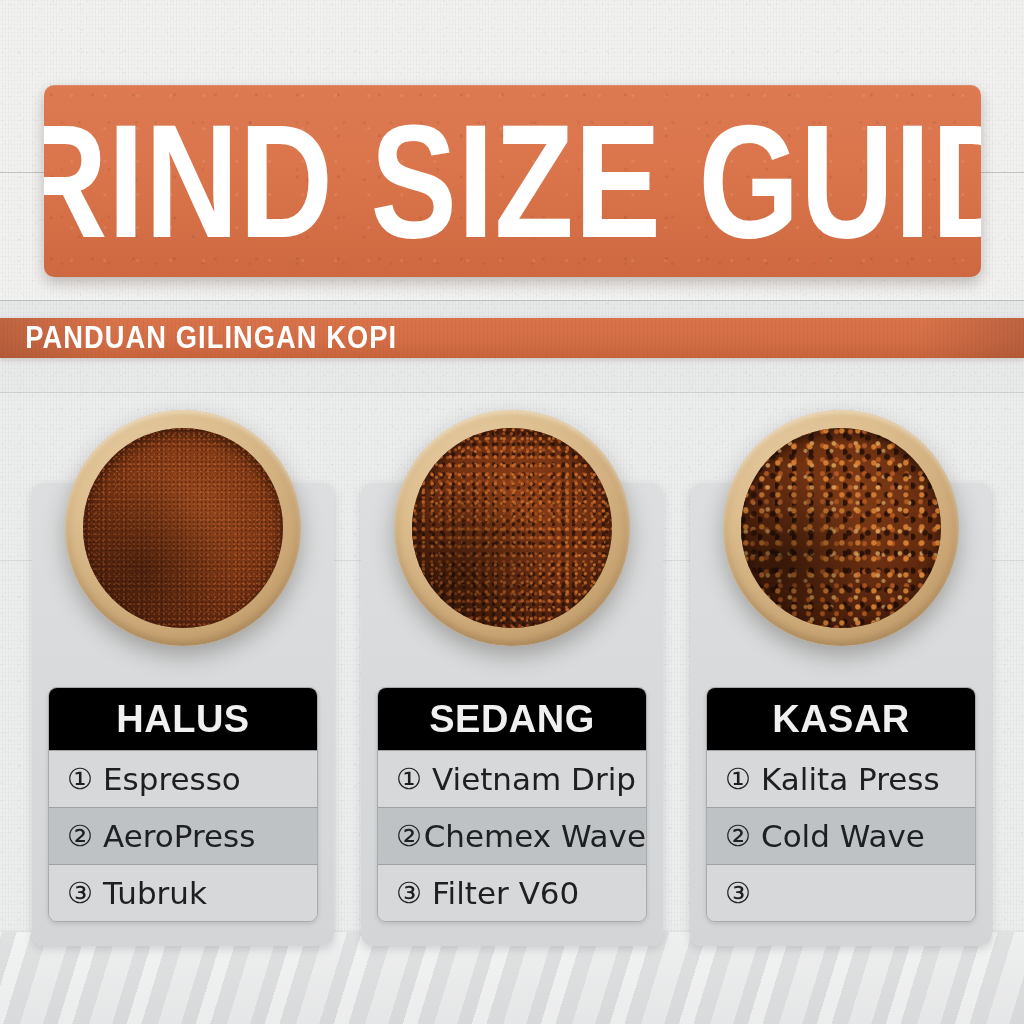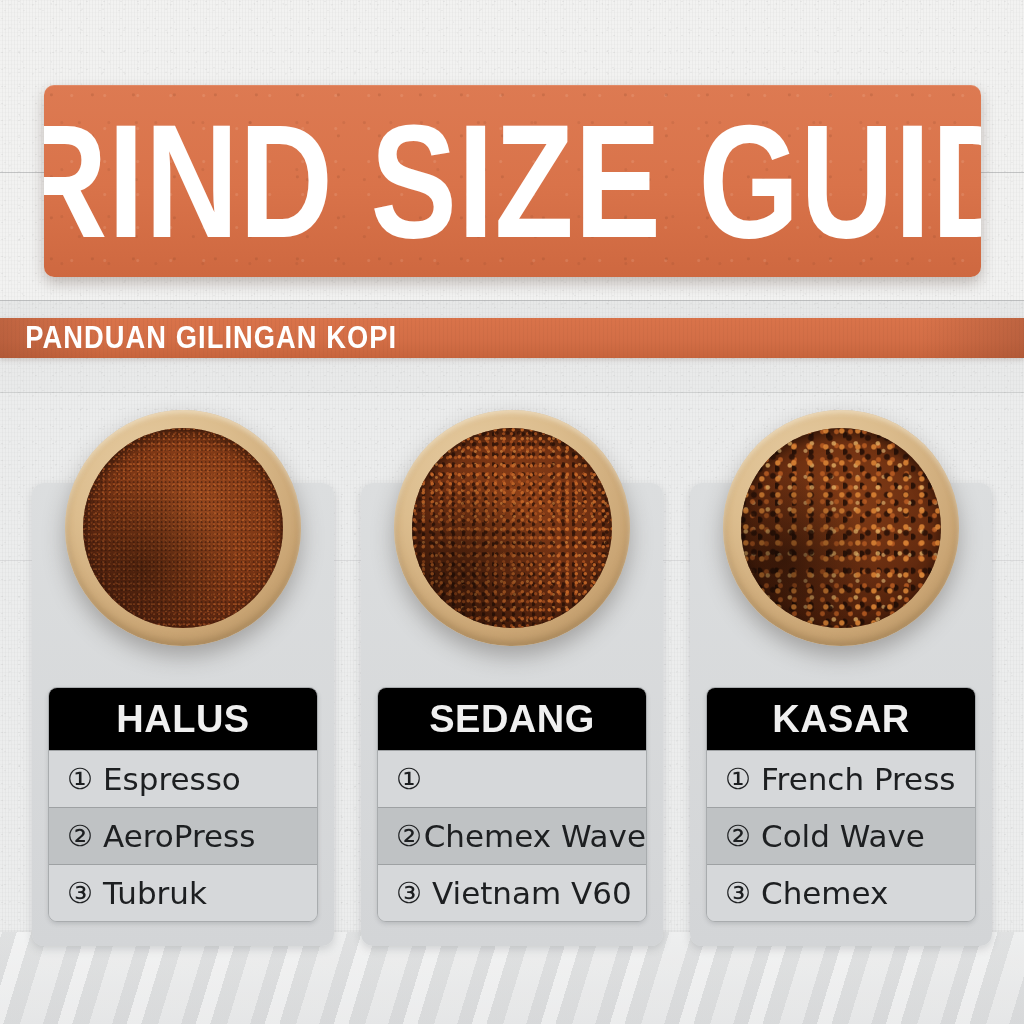--- a/index.html
+++ b/index.html
@@ -348,46 +348,46 @@
         </div>
       </div>
       <div class="card">
         <div class="bowl">
           <div class="grounds medium"></div>
         </div>
         <div class="list-block">
           <div class="card-header">SEDANG</div>
           <div class="row odd">
             <span class="num">①</span>
+            <span class="label">Vietnam Drip</span>
           </div>
           <div class="row even">
             <span class="num">②</span>
             <span class="label">Chemex Wave</span>
           </div>
           <div class="row odd">
             <span class="num">③</span>
-            <span class="label">Vietnam V60</span>
+            <span class="label">Filter V60</span>
           </div>
         </div>
       </div>
       <div class="card">
         <div class="bowl">
           <div class="grounds coarse"></div>
         </div>
         <div class="list-block">
           <div class="card-header">KASAR</div>
           <div class="row odd">
             <span class="num">①</span>
-            <span class="label">French Press</span>
+            <span class="label">Kalita Press</span>
           </div>
           <div class="row even">
             <span class="num">②</span>
             <span class="label">Cold Wave</span>
           </div>
           <div class="row odd">
             <span class="num">③</span>
-            <span class="label">Chemex</span>
           </div>
         </div>
       </div>
     </div>
 
 </div>
 
 </body></html>

